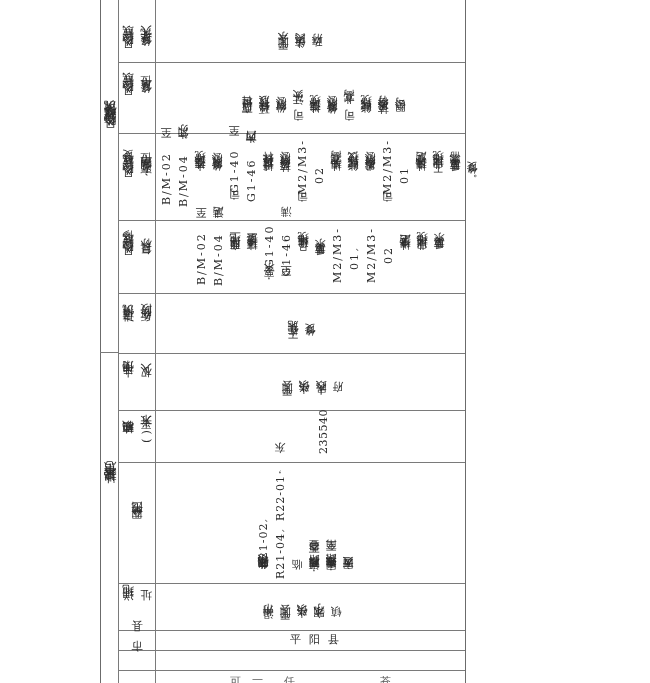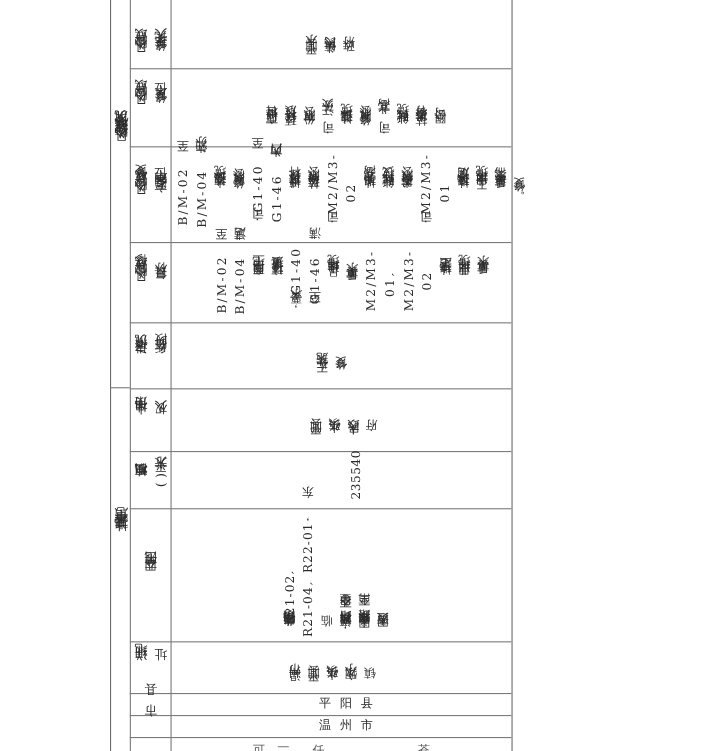--- a/index.html
+++ b/index.html
@@ -163,23 +163,20 @@
   <div class="vcell" style="left:155px; top:583px; width:310px; height:47px;">
     <span class="vtext" style="position:absolute; left:105px; bottom:2px; text-align:center;">温州市
 平阳县
 水头镇
 宠物小
 镇</span>
   </div>
   <div class="vcell" style="left:155px; top:630px; width:310px; height:20px;">
     <span style="position:absolute; left:135px; top:2px; font-size:11px; white-space:nowrap; letter-spacing:8px;" class="rowtxt">平阳县</span>
   </div>
-  <div class="vcell" style="left:155px; top:650px; width:310px; height:20px;">
-    <span style="position:absolute; left:135px; top:2px; font-size:11px; white-space:nowrap; letter-spacing:8px;" class="rowtxt">温州市</span>
-  </div>
 
   <span style="position:absolute; left:230px; top:674px; font-size:11px; color:#555;">可</span>
   <span style="position:absolute; left:252px; top:672px; font-size:11px; color:#555;">—</span>
   <span style="position:absolute; left:284px; top:674px; font-size:11px; color:#555;">任</span>
   <span style="position:absolute; left:380px; top:674px; font-size:11px; color:#555;">苍</span>
 </div>
 
 <style>
   .rowtxt { white-space:nowrap; }
 </style>

